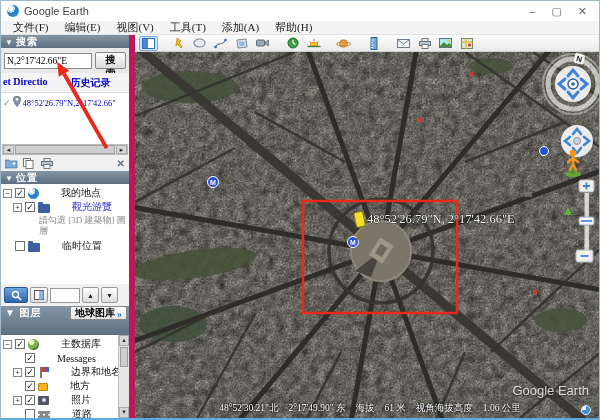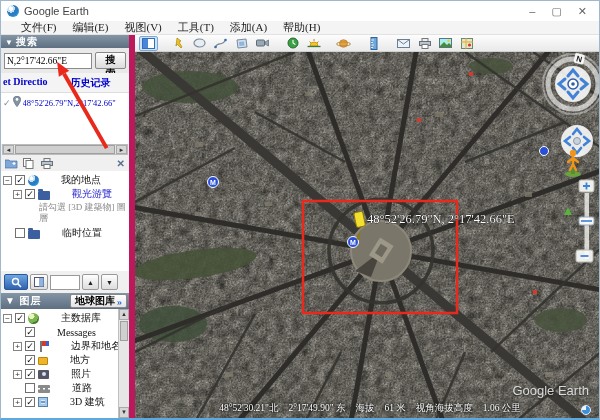--- a/index.html
+++ b/index.html
@@ -8,21 +8,21 @@
 
   
   .titlebar { height:20px; display:flex; align-items:center; padding:0 6px; background:#fff; flex:0 0 auto; }
   .ge-logo { width:12px; height:12px; border-radius:50%; margin-right:5px;
     background: radial-gradient(circle at 32% 30%, #ffffff 0 18%, #bfe0f5 19% 34%, #2f7cc3 35% 66%, #1e9ad6 67% 100%); }
   .title-text { font-family:"Liberation Sans", sans-serif; font-size:11px; color:#444; flex:1; }
   .win-btns { display:flex; gap:16px; font-family:"Liberation Sans", sans-serif; color:#666; font-size:11px; padding-right:6px; }
   .win-btns span { cursor:default; line-height:11px; }
 
   
-  .menubar { height:14px; background:#f4f4f4; border-bottom:1px solid #e2e2e2; display:flex; align-items:center; gap:16px; padding:0 20px; flex:0 0 auto; }
+  .menubar { height:14px; background:#f4f4f4; border-bottom:1px solid #e2e2e2; display:flex; align-items:center; gap:16px; padding:0 12px; flex:0 0 auto; }
   .menubar span { font-size:11px; color:#222; cursor:default; }
 
   
   .content { flex:1; display:flex; min-height:0; position:relative; }
 
   
   .sidebar { width:134px; flex:0 0 134px; background:#f0f0f0; border-right:6px solid #be185d; display:flex; flex-direction:column; position:relative; font-size:10px; }
   .sec-header { height:13px; background:linear-gradient(#8496a6,#5d6f80); color:#fff; font-weight:bold; font-size:10px; line-height:13px; padding-left:4px; letter-spacing:1px; }
   .sec-header .tri { font-size:8px; margin-right:2px; }
   .search-form { display:flex; gap:3px; padding:4px 3px; background:#e9e9e9; align-items:center; }
@@ -70,21 +70,21 @@
   .icon-bldg { width:10px; height:10px; background:#a8c8e8; border:1px solid #5580aa; position:relative; }
   .icon-bldg::after { content:""; position:absolute; inset:2px; background:repeating-linear-gradient(#dceaf8 0 1.5px,#6f9cc4 1.5px 3px); }
 
   .filter-row { height:22px; display:flex; align-items:center; gap:2px; padding:0 3px; background:#f0f0f0; }
   .fbtn { height:16px; border:1px solid #999; border-radius:2px; background:linear-gradient(#fefefe,#ddd); display:flex; align-items:center; justify-content:center; }
   .fbtn.blue { width:24px; background:linear-gradient(#6ea6e0,#2f63b0); border-color:#2a569a; }
   .fbtn.sq { width:18px; }
   .fbtn.arrow { width:17px; font-size:7px; color:#222; font-family:"Liberation Sans",sans-serif; }
   .filter-input { width:30px; height:15px; border:1px solid #999; background:#fff; }
 
-  .layers-header { height:16px; background:linear-gradient(#8496a6,#5d6f80); display:flex; align-items:center; padding:0 2px 0 4px; }
+  .layers-header { height:29px; background:linear-gradient(#8496a6,#5d6f80); display:flex; align-items:flex-start; padding:0 2px 0 4px; }
   .layers-header .hdr-label { color:#fff; font-weight:bold; font-size:10px; letter-spacing:1px; flex:1; }
   .gallery-btn { height:14px; background:linear-gradient(#fff,#e4e4e4); border:1px solid #888; border-radius:2px; font-size:10px; font-weight:bold; padding:0 4px; display:flex; align-items:center; gap:2px; }
   .gallery-btn .chev { color:#2a6fd4; }
   .vscroll { position:absolute; right:0; top:0; bottom:0; width:11px; background:#e6e6e6; border-left:1px solid #c0c0c0; display:flex; flex-direction:column; }
   .vs-btn { height:11px; background:#d6d6d6; border:1px solid #aaa; font-size:6px; line-height:9px; text-align:center; color:#333; }
   .vs-thumb { height:20px; margin:1px; background:#cfcfcf; border:1px solid #9f9f9f; }
   .vs-track { flex:1; }
 
   
   .arrow-overlay { position:absolute; left:0; top:0; width:134px; height:100%; pointer-events:none; z-index:30; }
@@ -182,20 +182,21 @@
           <svg width="12" height="11" viewBox="0 0 12 11">
               <rect x="3" y="0.5" width="6" height="3" fill="#eee" stroke="#777"></rect>
               <rect x="0.5" y="3.5" width="11" height="4" fill="#b9c5cf" stroke="#66707a"></rect>
               <rect x="3" y="6.5" width="6" height="4" fill="#fff" stroke="#777"></rect>
             </svg>
         </span>
         <span class="spacer"></span>
         <span class="close-x">✕</span>
       </div>
 
+      <div class="sec-header"><span class="tri">▼</span><span>位置</span></div>
 
       <div class="tree places-tree">
         <div class="trow">
           <span class="exp">−</span>
           <span class="cbx">✓</span>
           <span class="ticon icon-ge"></span>
           <span class="tlabel">我的地点</span>
         </div>
         <div class="trow indent1">
           <span class="exp">+</span>

